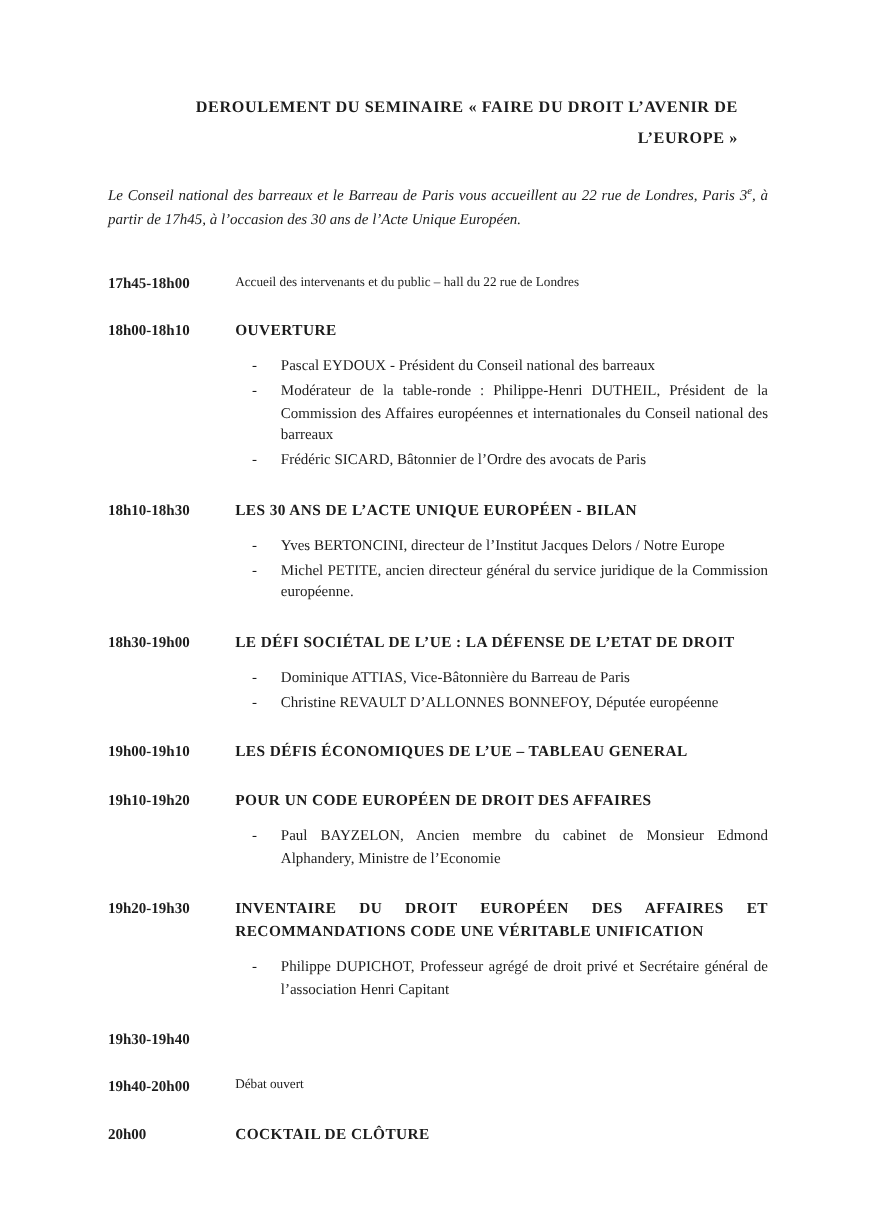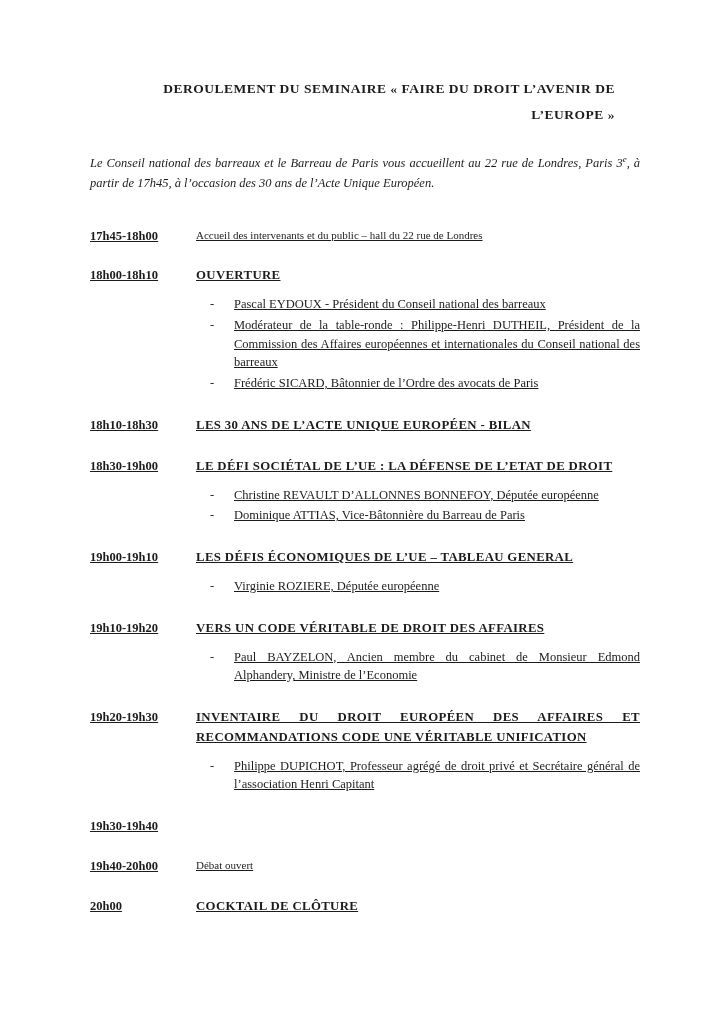--- a/index.html
+++ b/index.html
@@ -39,21 +39,20 @@
     font-size: 9px;
     line-height: 0;
   }
   .schedule {
     width: 100%;
   }
   .row {
     display: flex;
     align-items: flex-start;
     margin-bottom: 21px;
-    text-decoration: underline;
   }
   .time {
     flex: 0 0 106px;
     font-weight: bold;
     font-size: 12.5px;
     line-height: 1.5;
   }
   .session {
     flex: 1;
     min-width: 0;
@@ -118,48 +117,49 @@
           <li>Modérateur de la table-ronde : Philippe-Henri DUTHEIL, Président de la Commission des Affaires européennes et internationales du Conseil national des barreaux</li>
           <li>Frédéric SICARD, Bâtonnier de l’Ordre des avocats de Paris</li>
         </ul>
       </div>
     </div>
 
     <div class="row">
       <div class="time">18h10-18h30</div>
       <div class="session">
         <div class="session-title">LES 30 ANS DE L’ACTE UNIQUE EUROPÉEN - BILAN</div>
+        <ul class="speakers">
+          <li>Yves BERTONCINI, directeur de l’Institut Jacques Delors / Notre Europe</li>
+          <li>Michel PETITE, ancien directeur général du service juridique de la Commission européenne.</li>
+        </ul>
       </div>
     </div>
 
     <div class="row">
       <div class="time">18h30-19h00</div>
       <div class="session">
         <div class="session-title">LE DÉFI SOCIÉTAL DE L’UE : LA DÉFENSE DE L’ETAT DE DROIT</div>
         <ul class="speakers">
+          <li>Dominique ATTIAS, Vice-Bâtonnière du Barreau de Paris</li>
           <li>Christine REVAULT D’ALLONNES BONNEFOY, Députée européenne</li>
-          <li>Dominique ATTIAS, Vice-Bâtonnière du Barreau de Paris</li>
         </ul>
       </div>
     </div>
 
     <div class="row">
       <div class="time">19h00-19h10</div>
       <div class="session">
         <div class="session-title">LES DÉFIS ÉCONOMIQUES DE L’UE – TABLEAU GENERAL</div>
-        <ul class="speakers">
-          <li>Virginie ROZIERE, Députée européenne</li>
-        </ul>
       </div>
     </div>
 
     <div class="row">
       <div class="time">19h10-19h20</div>
       <div class="session">
-        <div class="session-title">VERS UN CODE VÉRITABLE DE DROIT DES AFFAIRES</div>
+        <div class="session-title">POUR UN CODE EUROPÉEN DE DROIT DES AFFAIRES</div>
         <ul class="speakers">
           <li>Paul BAYZELON, Ancien membre du cabinet de Monsieur Edmond Alphandery, Ministre de l’Economie</li>
         </ul>
       </div>
     </div>
 
     <div class="row">
       <div class="time">19h20-19h30</div>
       <div class="session">
         <div class="session-title">INVENTAIRE DU DROIT EUROPÉEN DES AFFAIRES ET RECOMMANDATIONS CODE UNE VÉRITABLE UNIFICATION</div>

